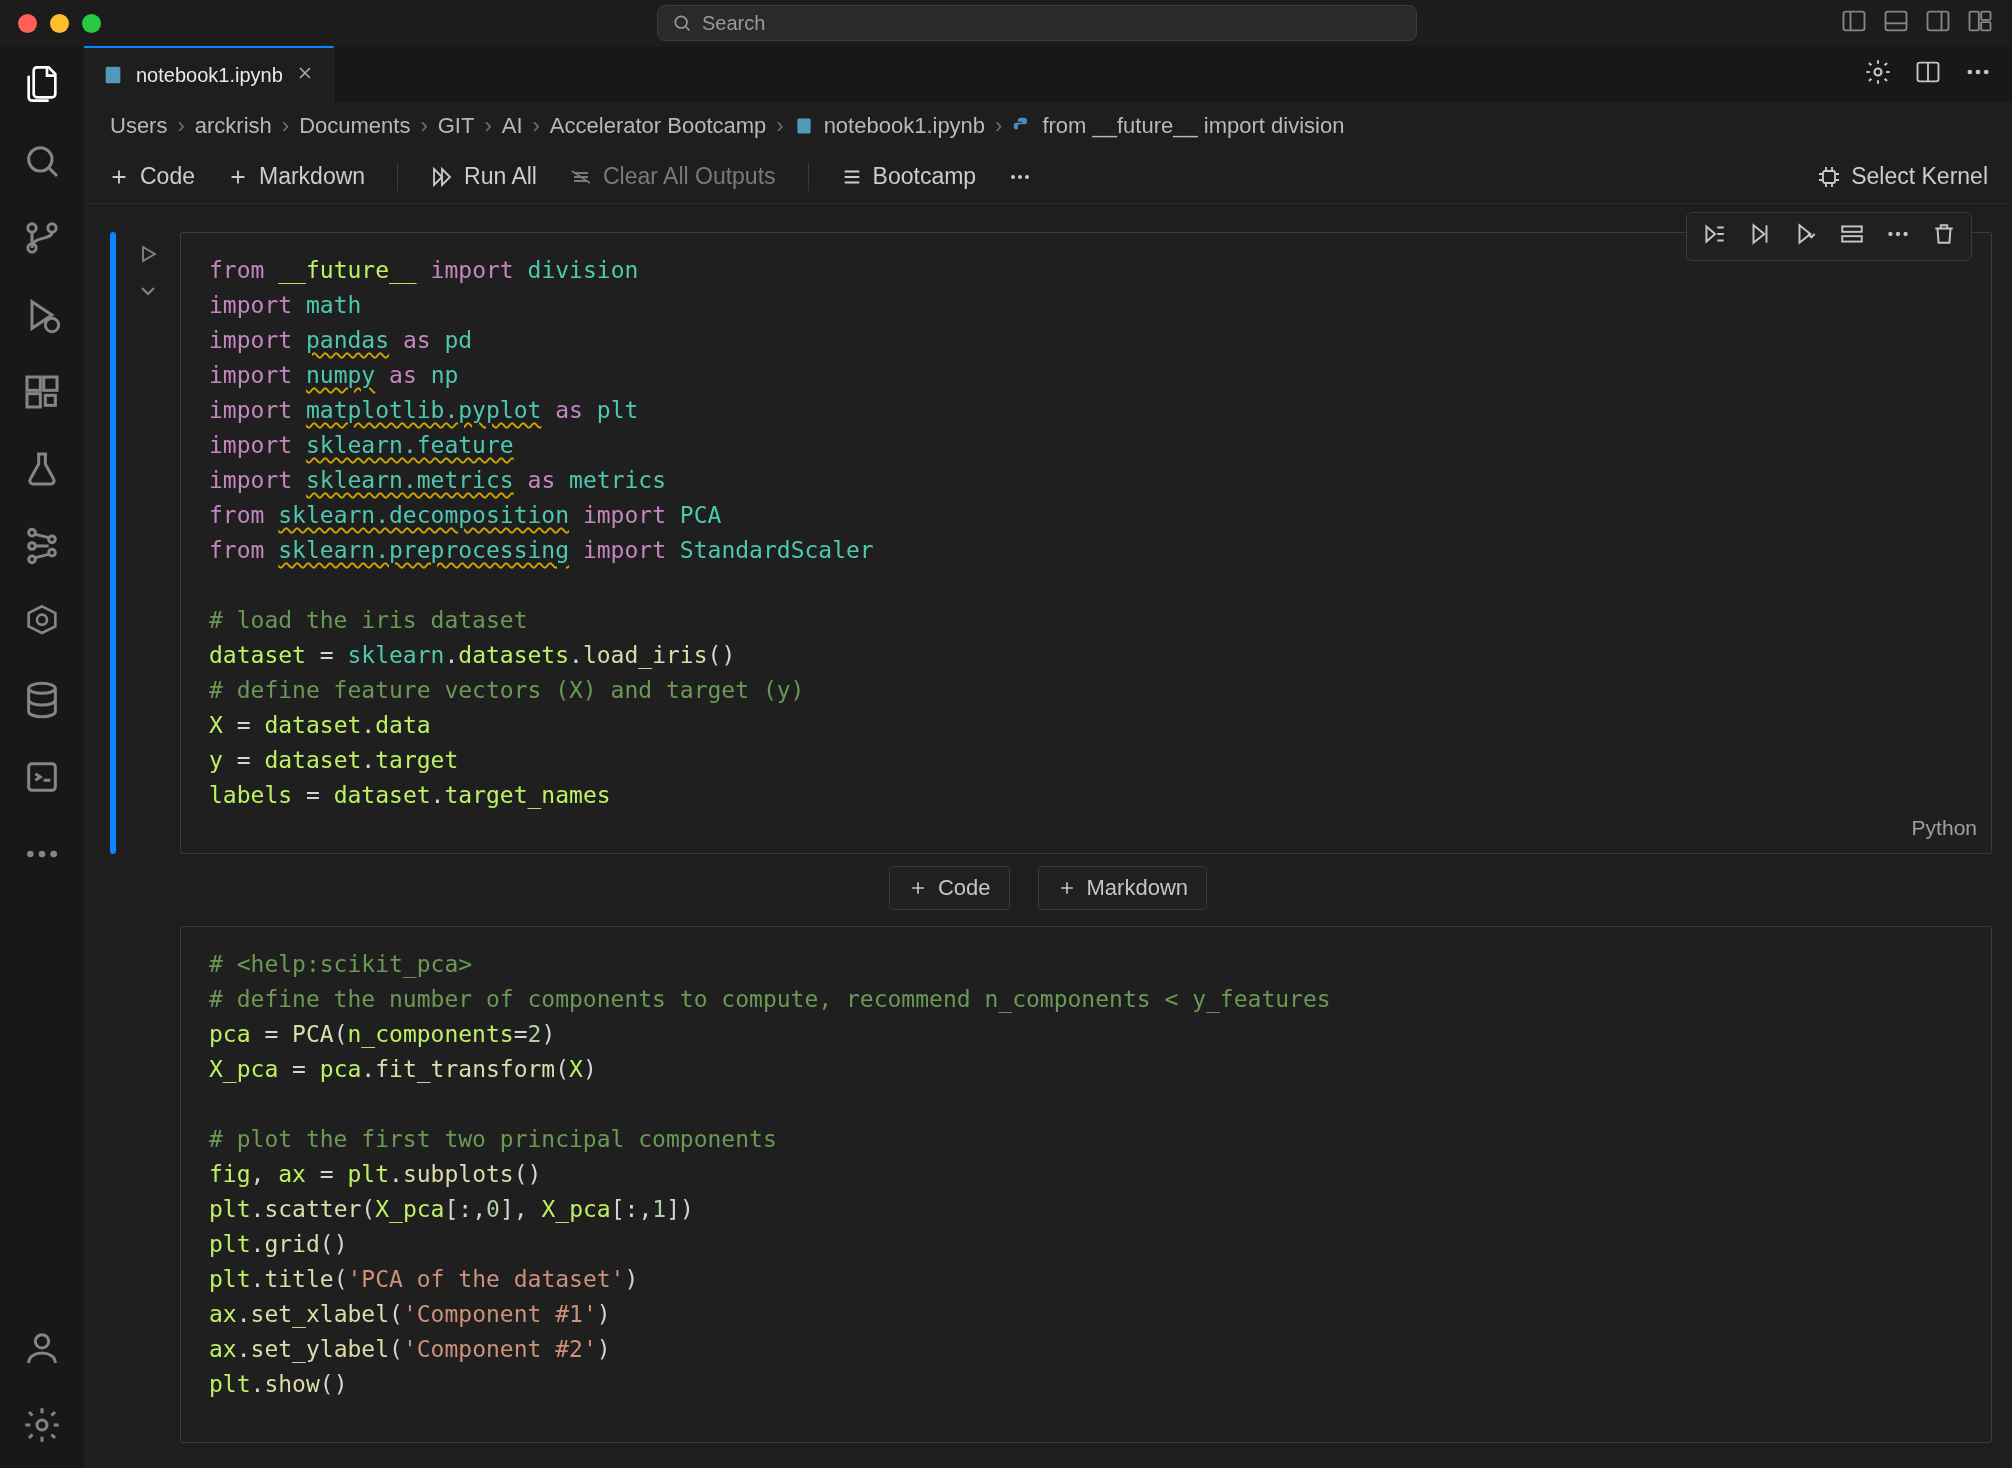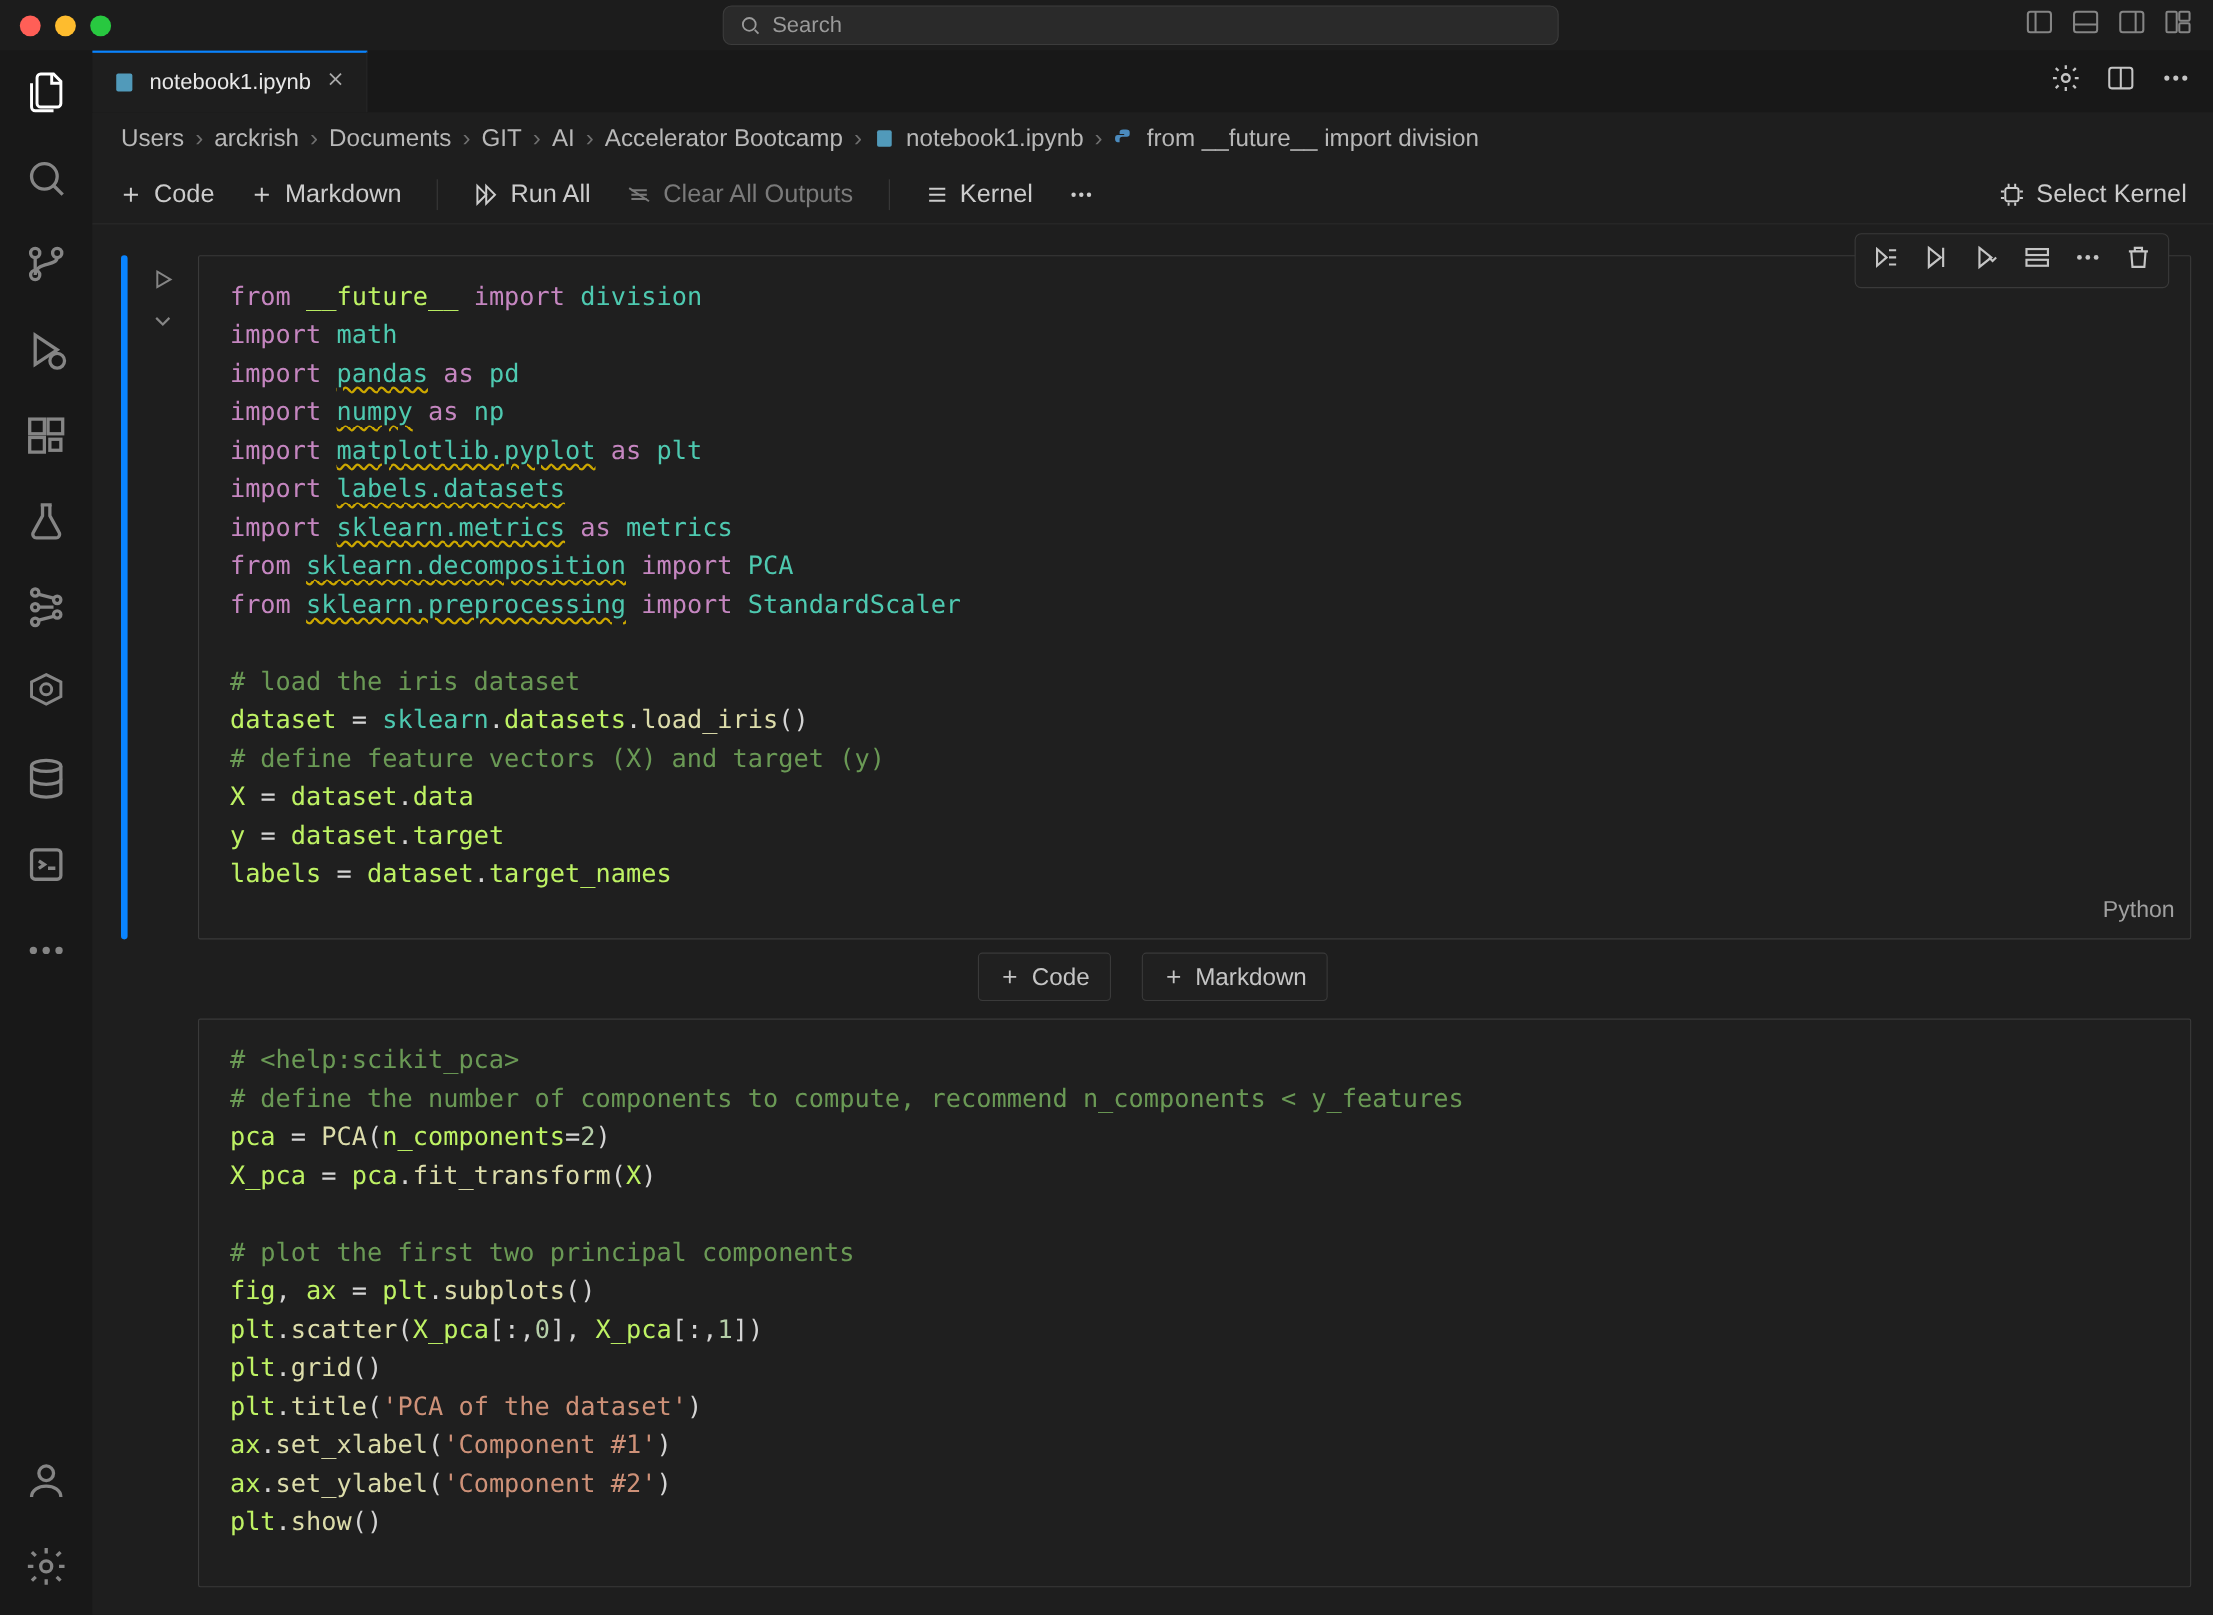--- a/index.html
+++ b/index.html
@@ -364,21 +364,21 @@
             <path d="M5 8h14M5 12h14M5 16h14"></path>
             <path d="M3 6l18 12" stroke="#7a7a7a"></path>
           </svg>
           <span>Clear All Outputs</span>
         </div>
       <div class="tb-divider"></div>
       <div class="tb-item">
           <svg width="22" height="22" viewBox="0 0 24 24" fill="none" stroke="currentColor" stroke-width="2">
             <path d="M4 6h16M4 12h16M4 18h16"></path>
           </svg>
-          <span>Kernel</span>
+          <span>Bootcamp</span>
         </div>
       <div class="tb-item">
           <svg width="24" height="24" viewBox="0 0 24 24" fill="currentColor">
             <circle cx="5" cy="12" r="2"></circle>
             <circle cx="12" cy="12" r="2"></circle>
             <circle cx="19" cy="12" r="2"></circle>
           </svg>
         </div>
       <div class="tb-spacer"></div>
       <div class="tb-right">
@@ -426,21 +426,21 @@
               </svg></div>
           <div><svg viewBox="0 0 24 24" fill="none" stroke="currentColor" stroke-width="2">
                 <path d="M6 9l6 6 6-6"></path>
               </svg></div>
         </div>
         <div class="cell-content"><span class="kw">from</span> <span class="id">__future__</span> <span class="kw">import</span> <span class="mod">division</span>
 <span class="kw">import</span> <span class="mod">math</span>
 <span class="kw">import</span> <span class="mod underline-wavy">pandas</span> <span class="kw">as</span> <span class="mod">pd</span>
 <span class="kw">import</span> <span class="mod underline-wavy">numpy</span> <span class="kw">as</span> <span class="mod">np</span>
 <span class="kw">import</span> <span class="mod underline-wavy">matplotlib.pyplot</span> <span class="kw">as</span> <span class="mod">plt</span>
-<span class="kw">import</span> <span class="mod underline-wavy">labels.datasets</span>
+<span class="kw">import</span> <span class="mod underline-wavy">sklearn.feature</span>
 <span class="kw">import</span> <span class="mod underline-wavy">sklearn.metrics</span> <span class="kw">as</span> <span class="mod">metrics</span>
 <span class="kw">from</span> <span class="mod underline-wavy">sklearn.decomposition</span> <span class="kw">import</span> <span class="mod">PCA</span>
 <span class="kw">from</span> <span class="mod underline-wavy">sklearn.preprocessing</span> <span class="kw">import</span> <span class="mod">StandardScaler</span>
 
 <span class="cm"># load the iris dataset</span>
 <span class="id">dataset</span><span class="op"> = </span><span class="mod">sklearn</span><span class="op">.</span><span class="id">datasets</span><span class="op">.</span><span class="fn">load_iris</span><span class="op">()</span>
 <span class="cm"># define feature vectors (X) and target (y)</span>
 <span class="id">X</span><span class="op"> = </span><span class="id">dataset</span><span class="op">.</span><span class="id">data</span>
 <span class="id">y</span><span class="op"> = </span><span class="id">dataset</span><span class="op">.</span><span class="id">target</span>
 <span class="id">labels</span><span class="op"> = </span><span class="id">dataset</span><span class="op">.</span><span class="id">target_names</span><div class="cell-lang">Python</div></div>

